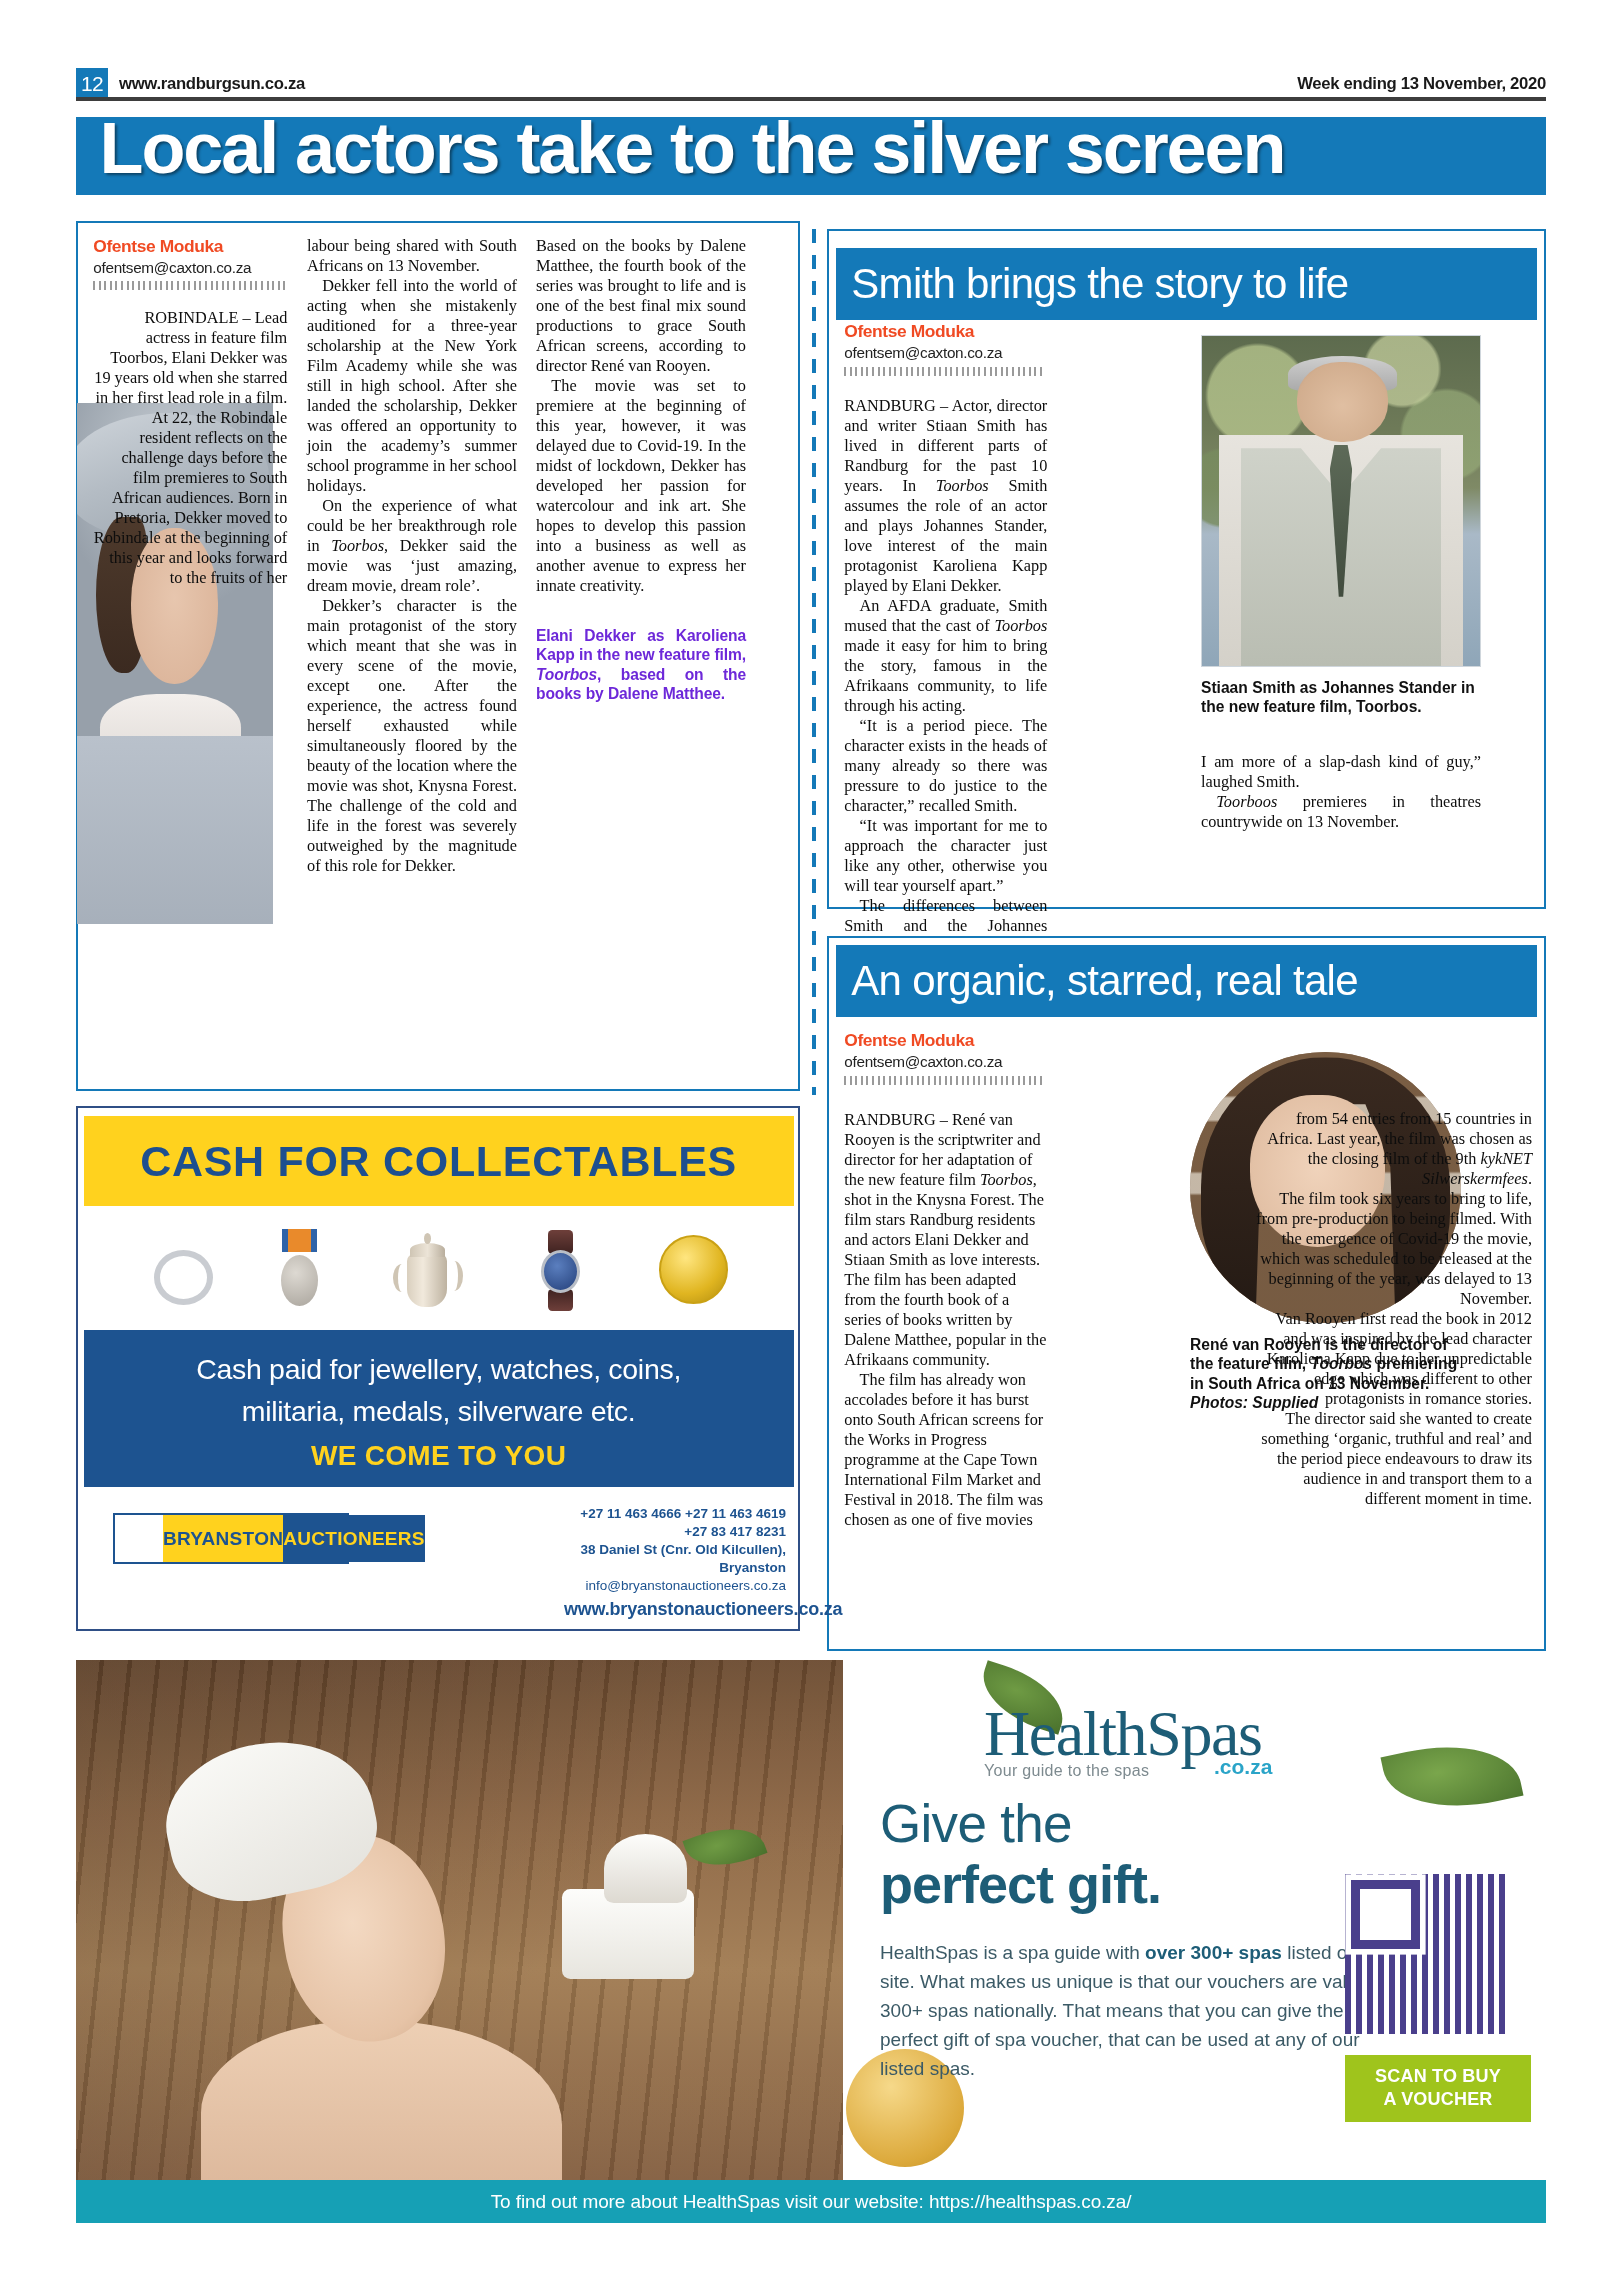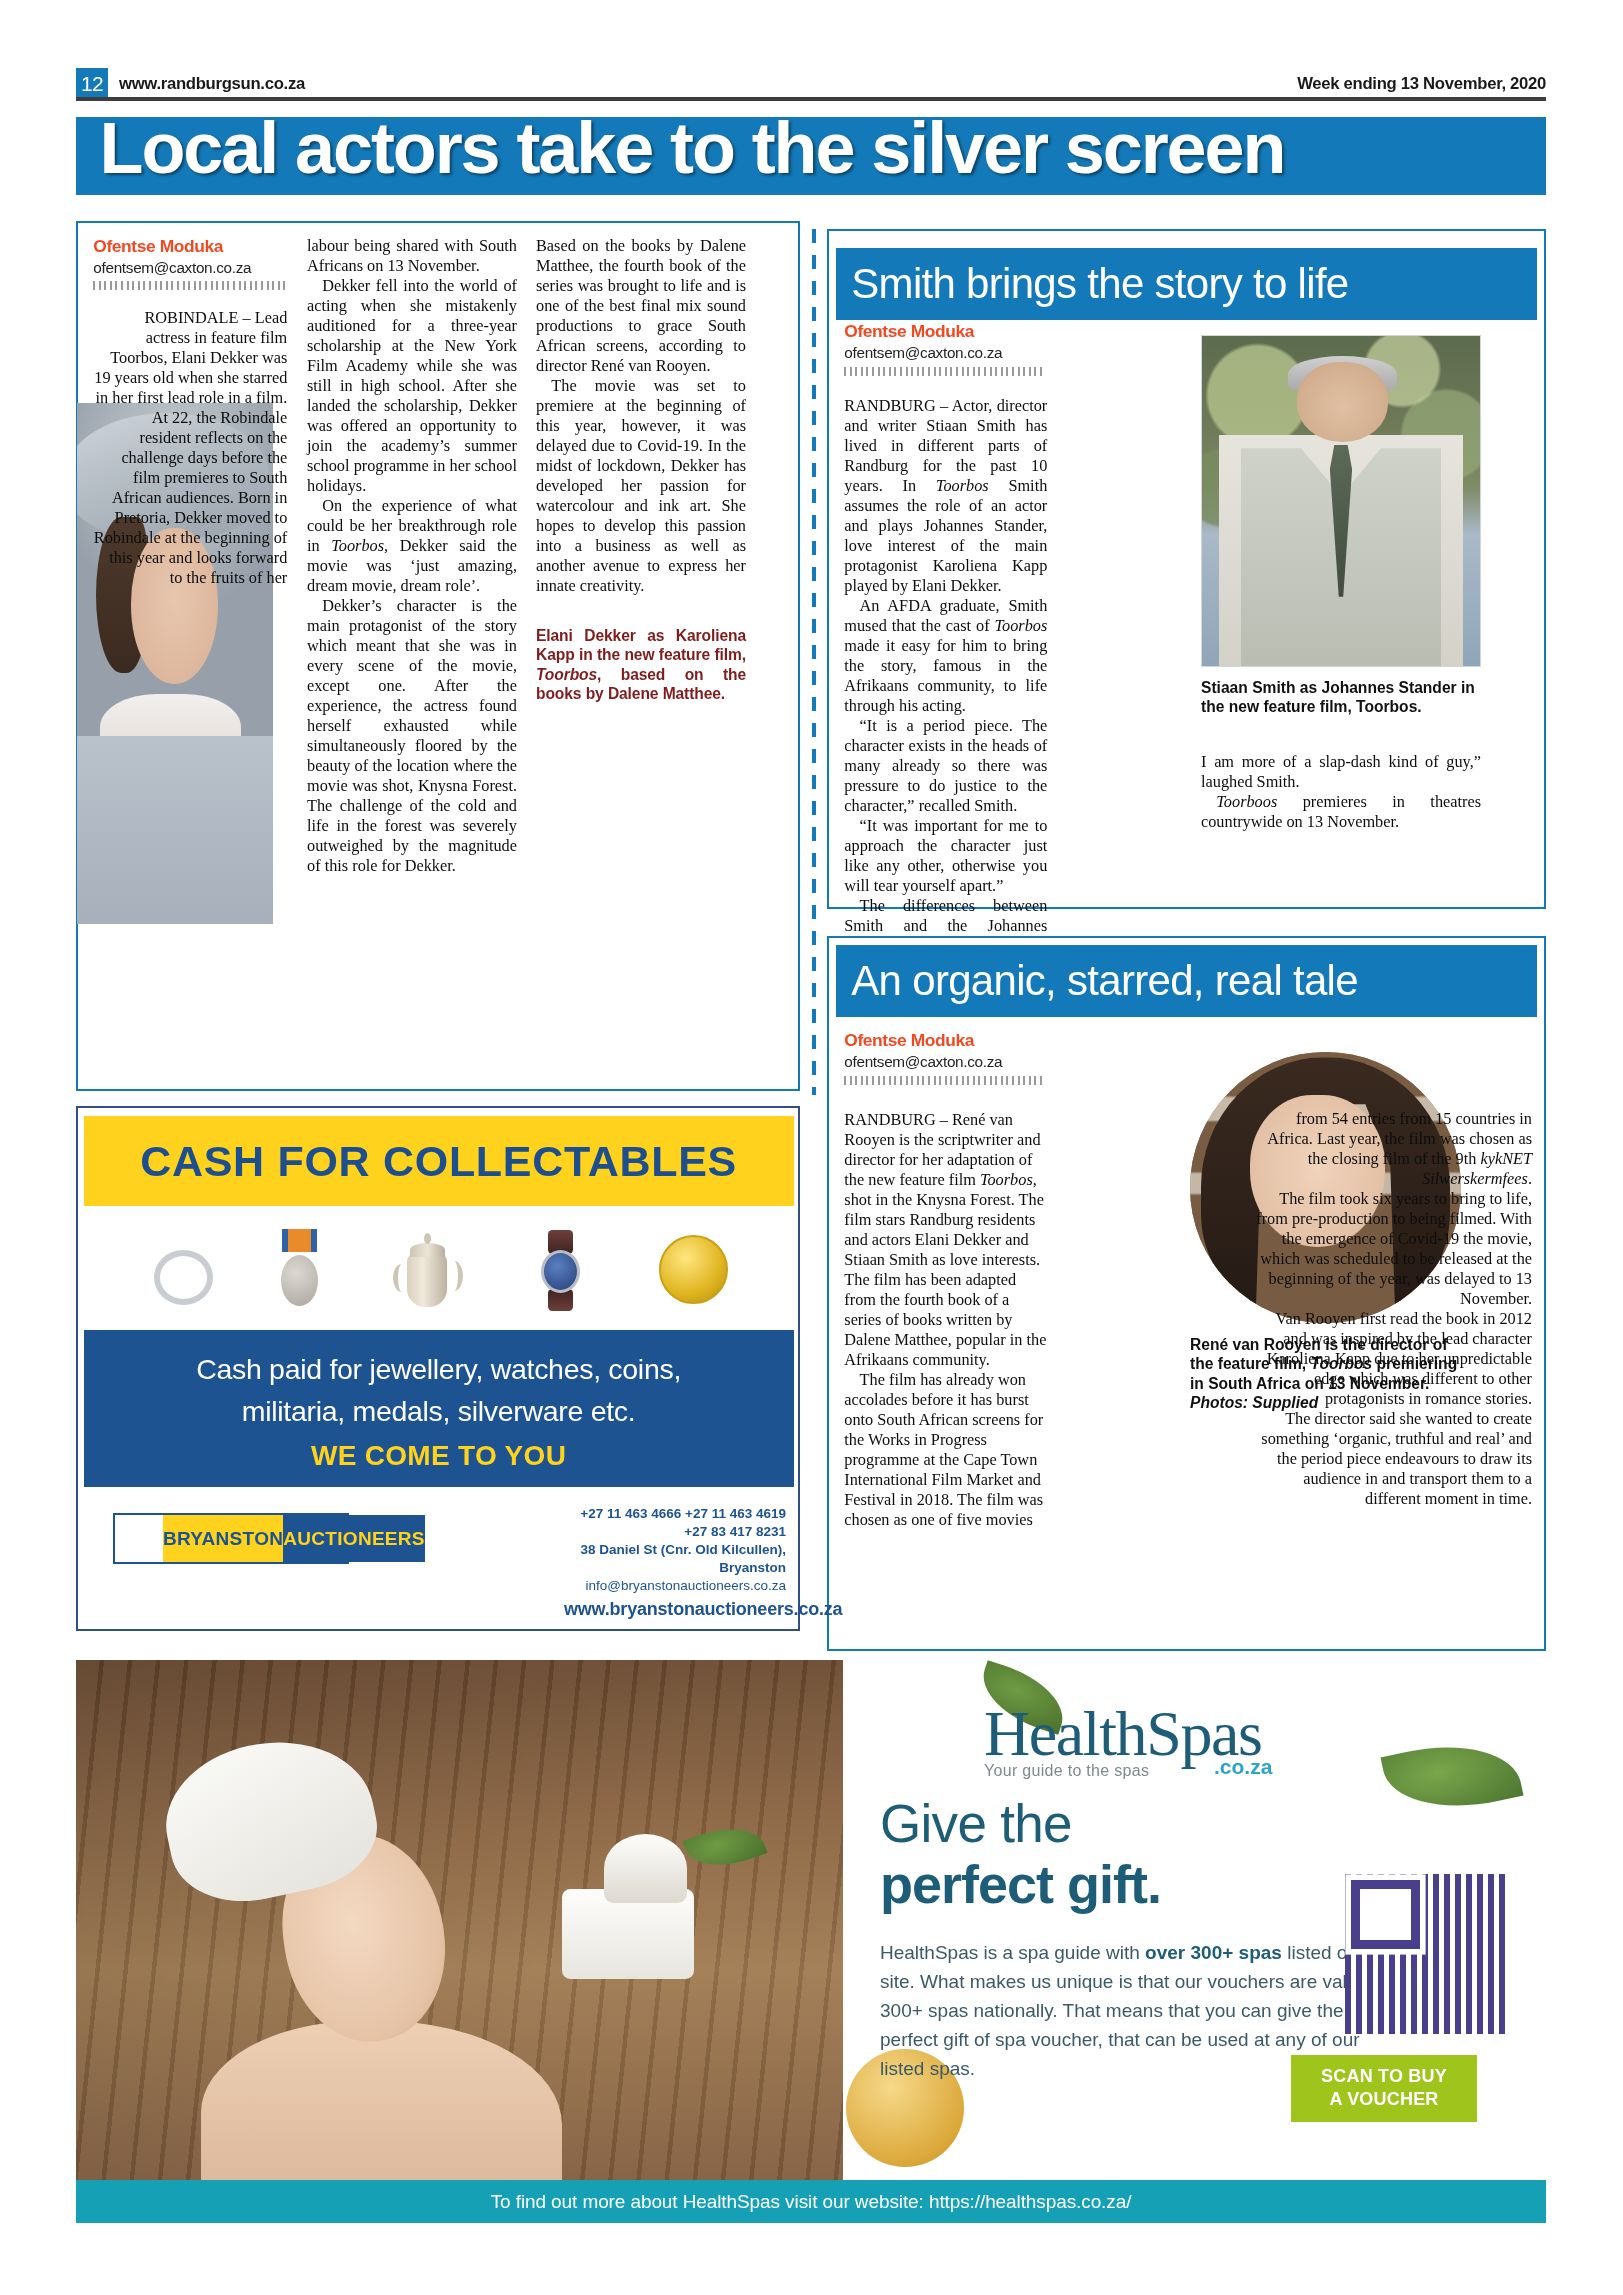--- a/index.html
+++ b/index.html
@@ -122,21 +122,21 @@
   .portrait-dekker .coat {
     position:absolute; left:-10%; top:64%; width:120%; height:40%;
     background: linear-gradient(180deg, #b9c1cb 0%, #a5aeb9 100%);
   }
 
   .col2 { position:absolute; left:229px; top:12.5px; width:210px; }
   .col3 { position:absolute; left:458px; top:12.5px; width:210px; }
 
   .caption {
     font-family:"Liberation Sans", sans-serif; font-weight:bold;
-    font-size:15.6px; line-height:19.4px; color:#7f1d1d; letter-spacing:-0.1px;
+    font-size:15.6px; line-height:19.4px; color:#6d28d9; letter-spacing:-0.1px;
   }
   .caption i { font-style:italic; }
 
   
   .vdash {
     position:absolute; left:812px; top:229px; width:3.5px; height:866px;
     background: repeating-linear-gradient(to bottom,
       #1479b8 0px, #1479b8 14px, rgba(0,0,0,0) 14px, rgba(0,0,0,0) 26px);
   }
 
@@ -403,21 +403,21 @@
     background-image:
       repeating-linear-gradient(90deg, #4a3f8c 0 5.6px, transparent 5.6px 11px),
       repeating-linear-gradient(0deg, rgba(255,255,255,.62) 0 5.6px, transparent 5.6px 11px);
   }
   .qr-box:after {
     content:""; position:absolute; left:5.6px; top:5.6px; width:51px; height:51px;
     border:9.7px solid #4a3f8c; background:#fff;
     box-shadow: 0 0 0 5.6px #fff;
   }
   .qr-cta {
-    position:absolute; left:1291px; top:2055px; width:186px; height:67px;
+    position:absolute; left:1345px; top:2055px; width:186px; height:67px;
     background:#9fc41c; color:#ffffff; text-align:center;
     font-family:"Liberation Sans", sans-serif; font-weight:bold;
     font-size:18px; line-height:23.6px; padding-top:9.7px; letter-spacing:0.2px;
   }
   .spa-footer {
     position:absolute; left:76px; top:2180px; width:1470px; height:43px;
     background:#16a0b5; color:#ffffff; display:flex;
     align-items:center; justify-content:center;
     font-family:"Liberation Sans", sans-serif; font-size:19px; letter-spacing:-0.1px;
   }

